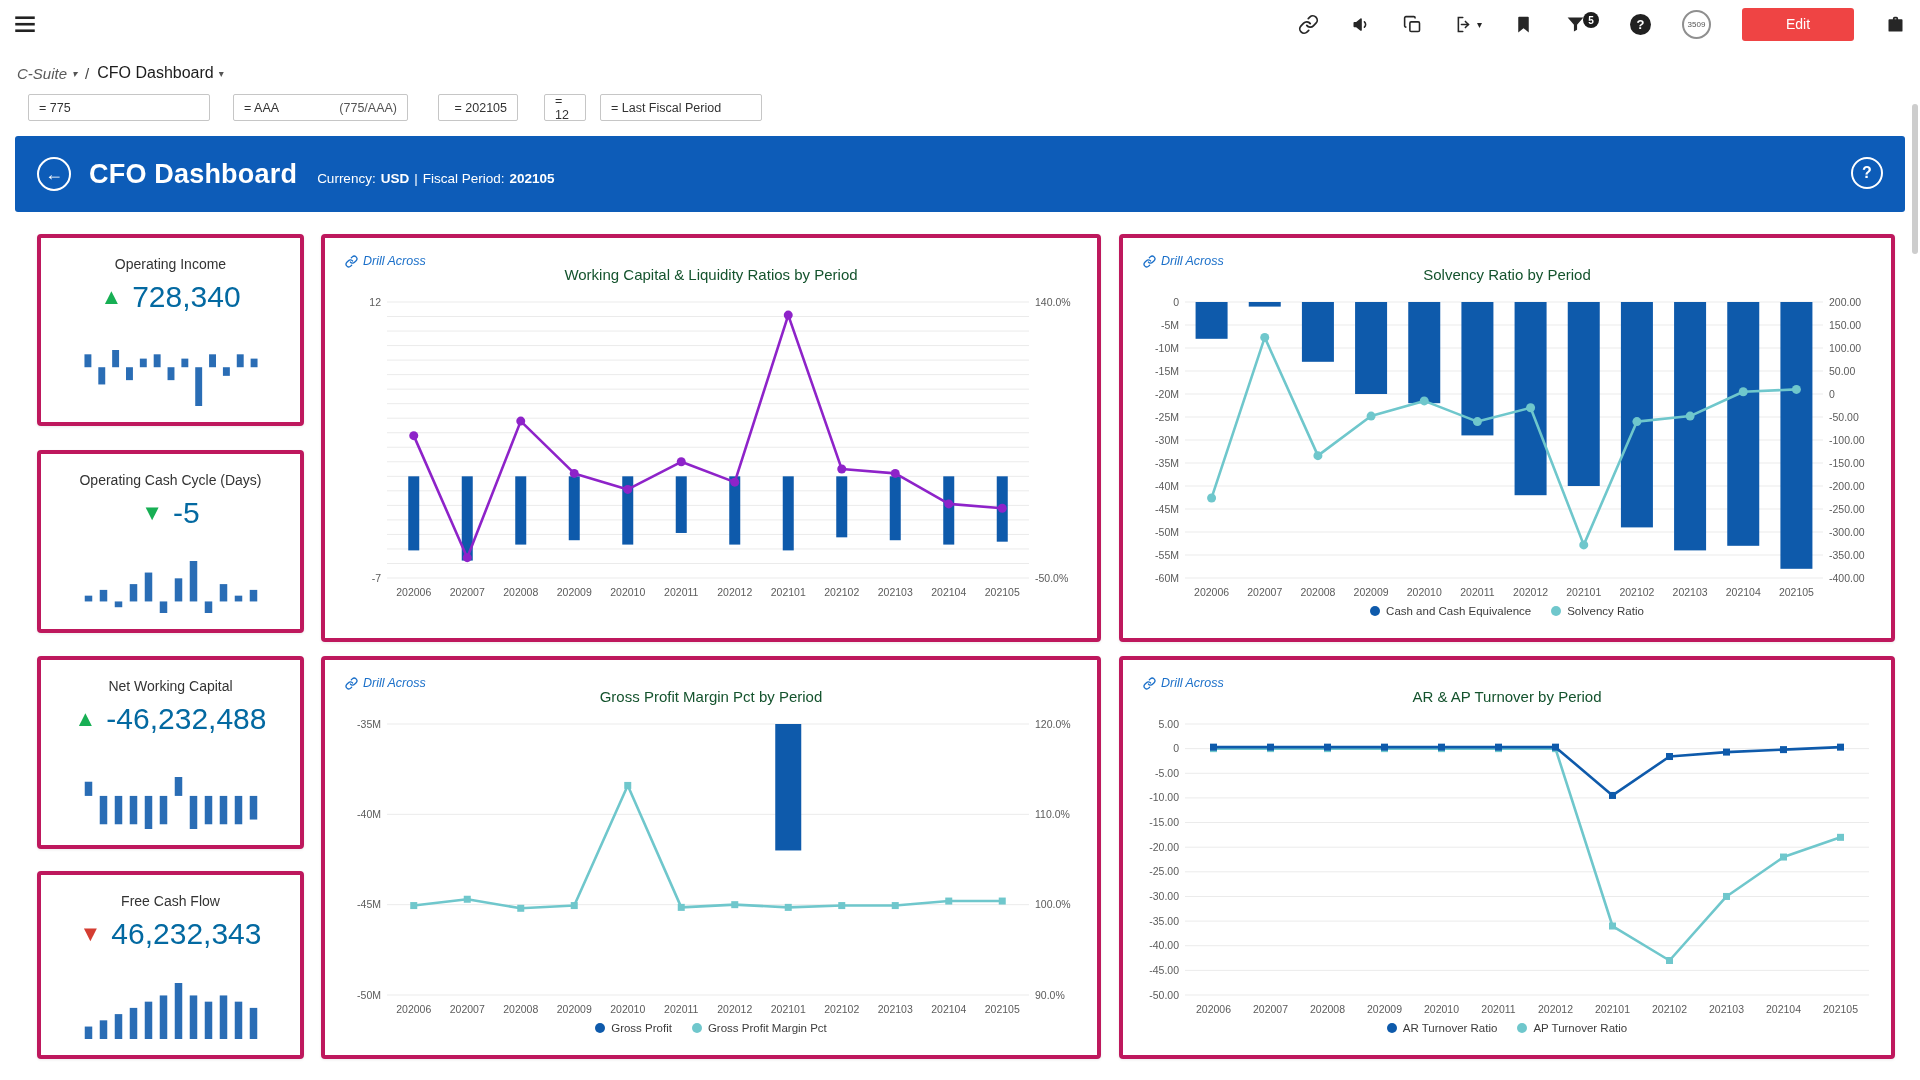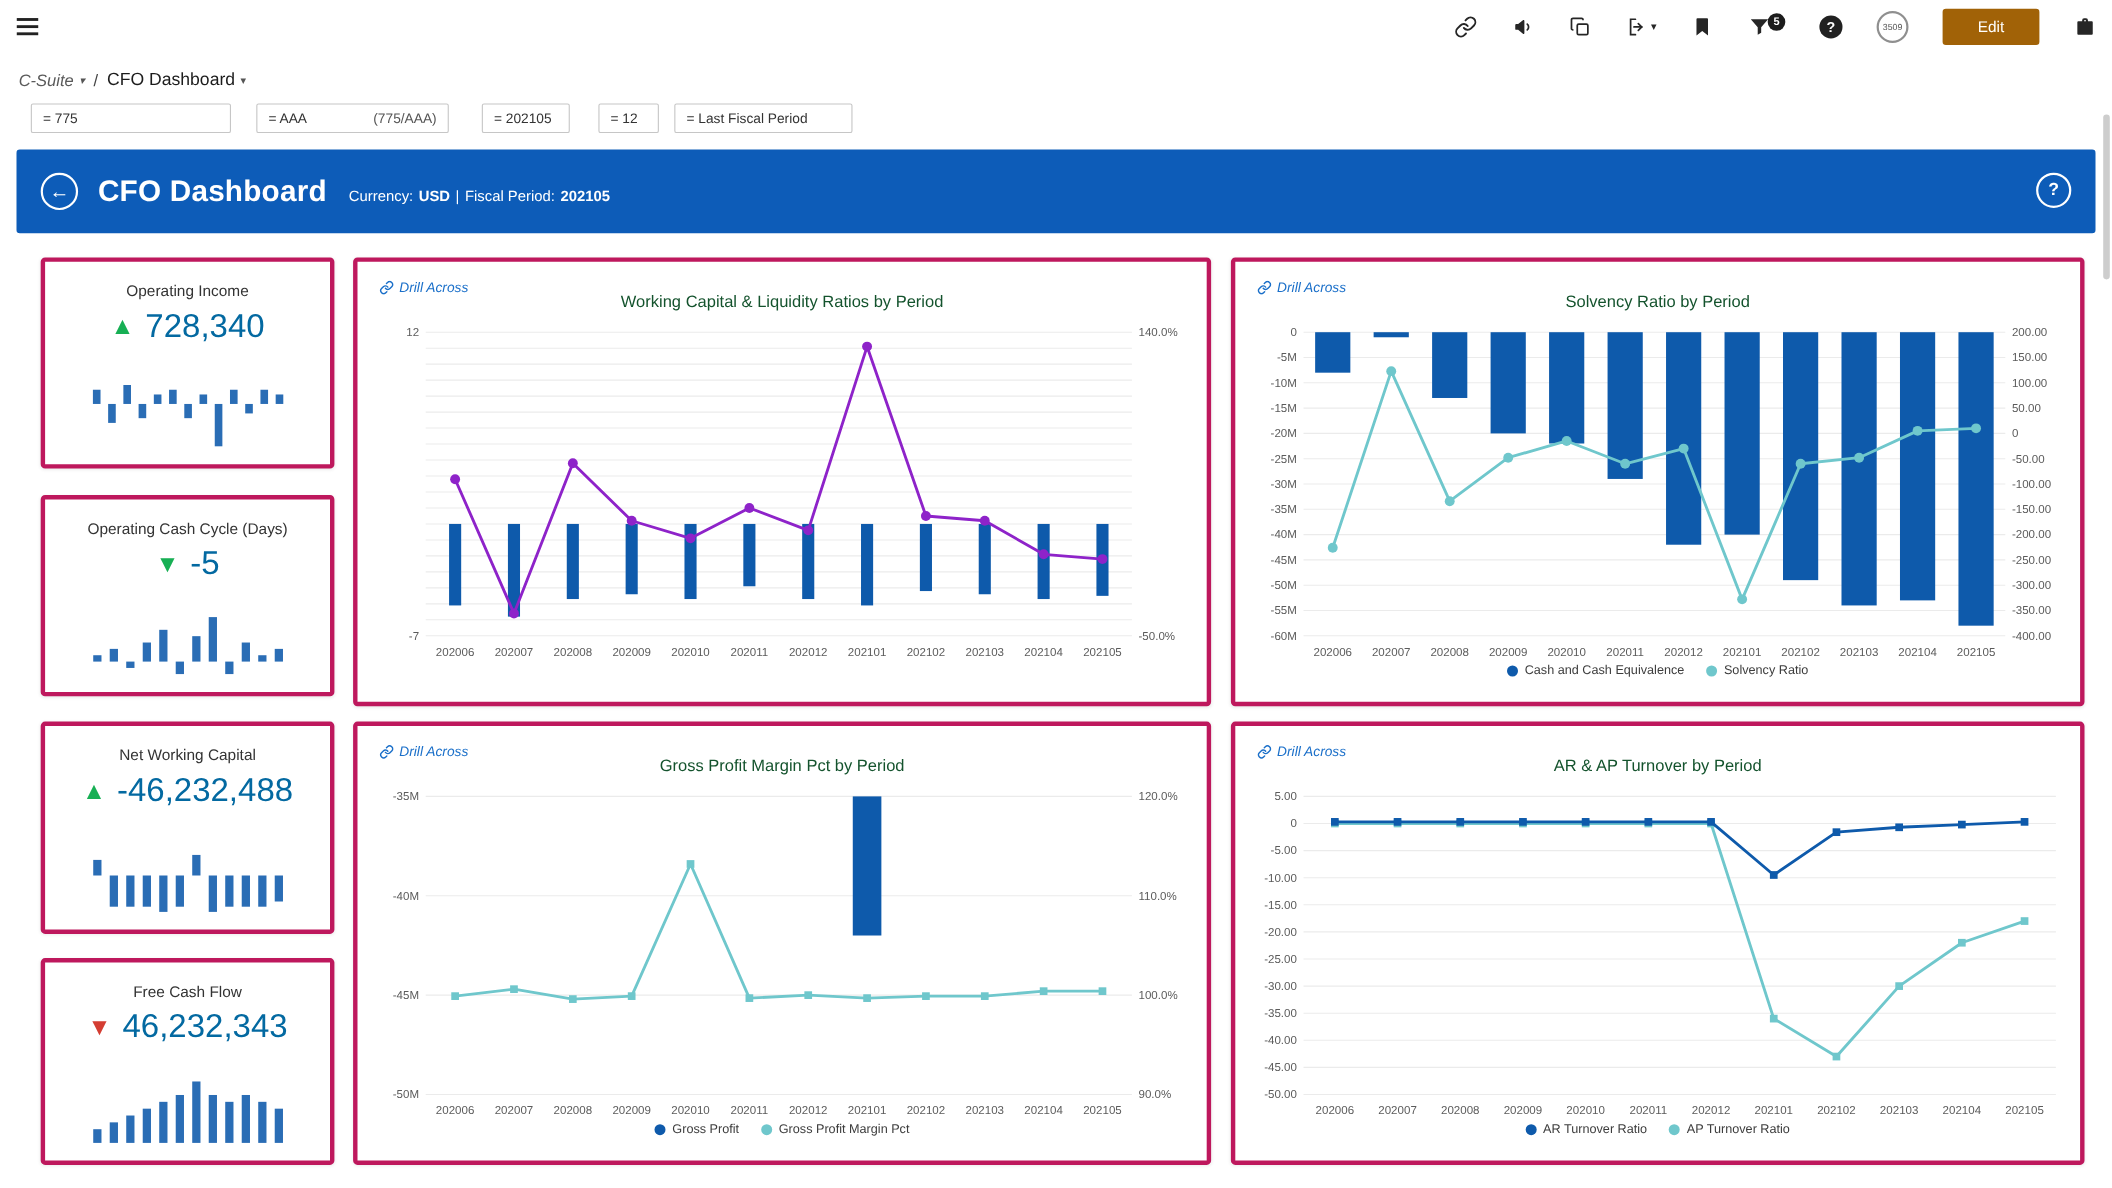--- a/index.html
+++ b/index.html
@@ -12,39 +12,39 @@
   .topbar-right { position:absolute; right:14px; top:0; height:48px; display:flex; align-items:center; gap:31px; }
   .iconbtn { background:none; border:none; cursor:pointer; display:flex; align-items:center; color:#262626; padding:0; }
   .iconbtn svg { display:block; }
   .caret { font-size:10px; color:#262626; margin-left:2px; }
   .badge-5 { width:16px; height:16px; border-radius:50%; background:#1c1c1c; color:#fff; font-size:10px; font-weight:bold;
              display:flex; align-items:center; justify-content:center; margin-left:-3px; margin-top:-8px; }
   .circle-badge { width:21px; height:21px; border-radius:50%; background:#212121; color:#fff; font-size:13px; font-weight:bold;
              display:flex; align-items:center; justify-content:center; }
   .rotor { width:29px; height:29px; border:2px solid #8f8f8f; border-radius:50%; font-size:8px; color:#555;
              display:flex; align-items:center; justify-content:center; background:#fff; }
-  .edit-btn { width:88px; height:33px; background:#a16207; color:#fff; border:none; border-radius:3px; font-size:14px;
+  .edit-btn { width:112px; height:33px; background:#ef4444; color:#fff; border:none; border-radius:3px; font-size:14px;
              font-family:"Liberation Sans", sans-serif; cursor:pointer; }
 
   
   .breadcrumb { position:absolute; left:17px; top:58px; height:30px; display:flex; align-items:center; gap:8px; font-size:15px; }
   .bc-parent { color:#5a5a5a; display:flex; align-items:center; gap:5px; cursor:pointer;font-style:italic; }
   .bc-sep { color:#444; }
   .bc-current { color:#1c1c1c; font-size:16px; display:flex; align-items:center; gap:5px; cursor:pointer; }
   .bc-caret { font-size:10px; color:#555; }
 
   
   .chips { position:absolute; left:28px; top:94px; display:flex; align-items:center; }
   .chip { height:27px; border:1px solid #c6c6c6; border-radius:2px; background:#fff; display:flex; align-items:center;
           padding:0 10px; font-size:12.5px; color:#333; cursor:pointer; }
   .chip .hint { margin-left:auto; padding-left:14px; color:#555; }
   .chip1 { width:182px; margin-right:23px; }
   .chip2 { width:175px; margin-right:30px; }
-  .chip3 { width:80px;  margin-right:26px; }
-  .chip4 { width:55px;  margin-right:14px; }
+  .chip3 { width:80px;  margin-right:26px;justify-content:flex-end; }
+  .chip4 { width:42px;  margin-right:14px; }
   .chip5 { width:162px; }
 
   
   .banner { position:absolute; left:15px; top:136px; width:1890px; height:76px; background:#0d5cb8; border-radius:3px;
             display:flex; align-items:center; color:#fff; }
   .banner-circle { width:34px; height:34px; border:2px solid #fff; border-radius:50%; display:flex; align-items:center;
             justify-content:center; font-size:18px; color:#fff; margin-left:22px; cursor:pointer; flex:none; }
   .banner-title { font-size:27px; margin-left:18px; letter-spacing:.2px; }
   .banner-sub { font-size:13.5px; margin-left:20px; margin-top:8px; display:flex; gap:5px; align-items:center; }
   .banner-sub b { font-weight:bold; }

